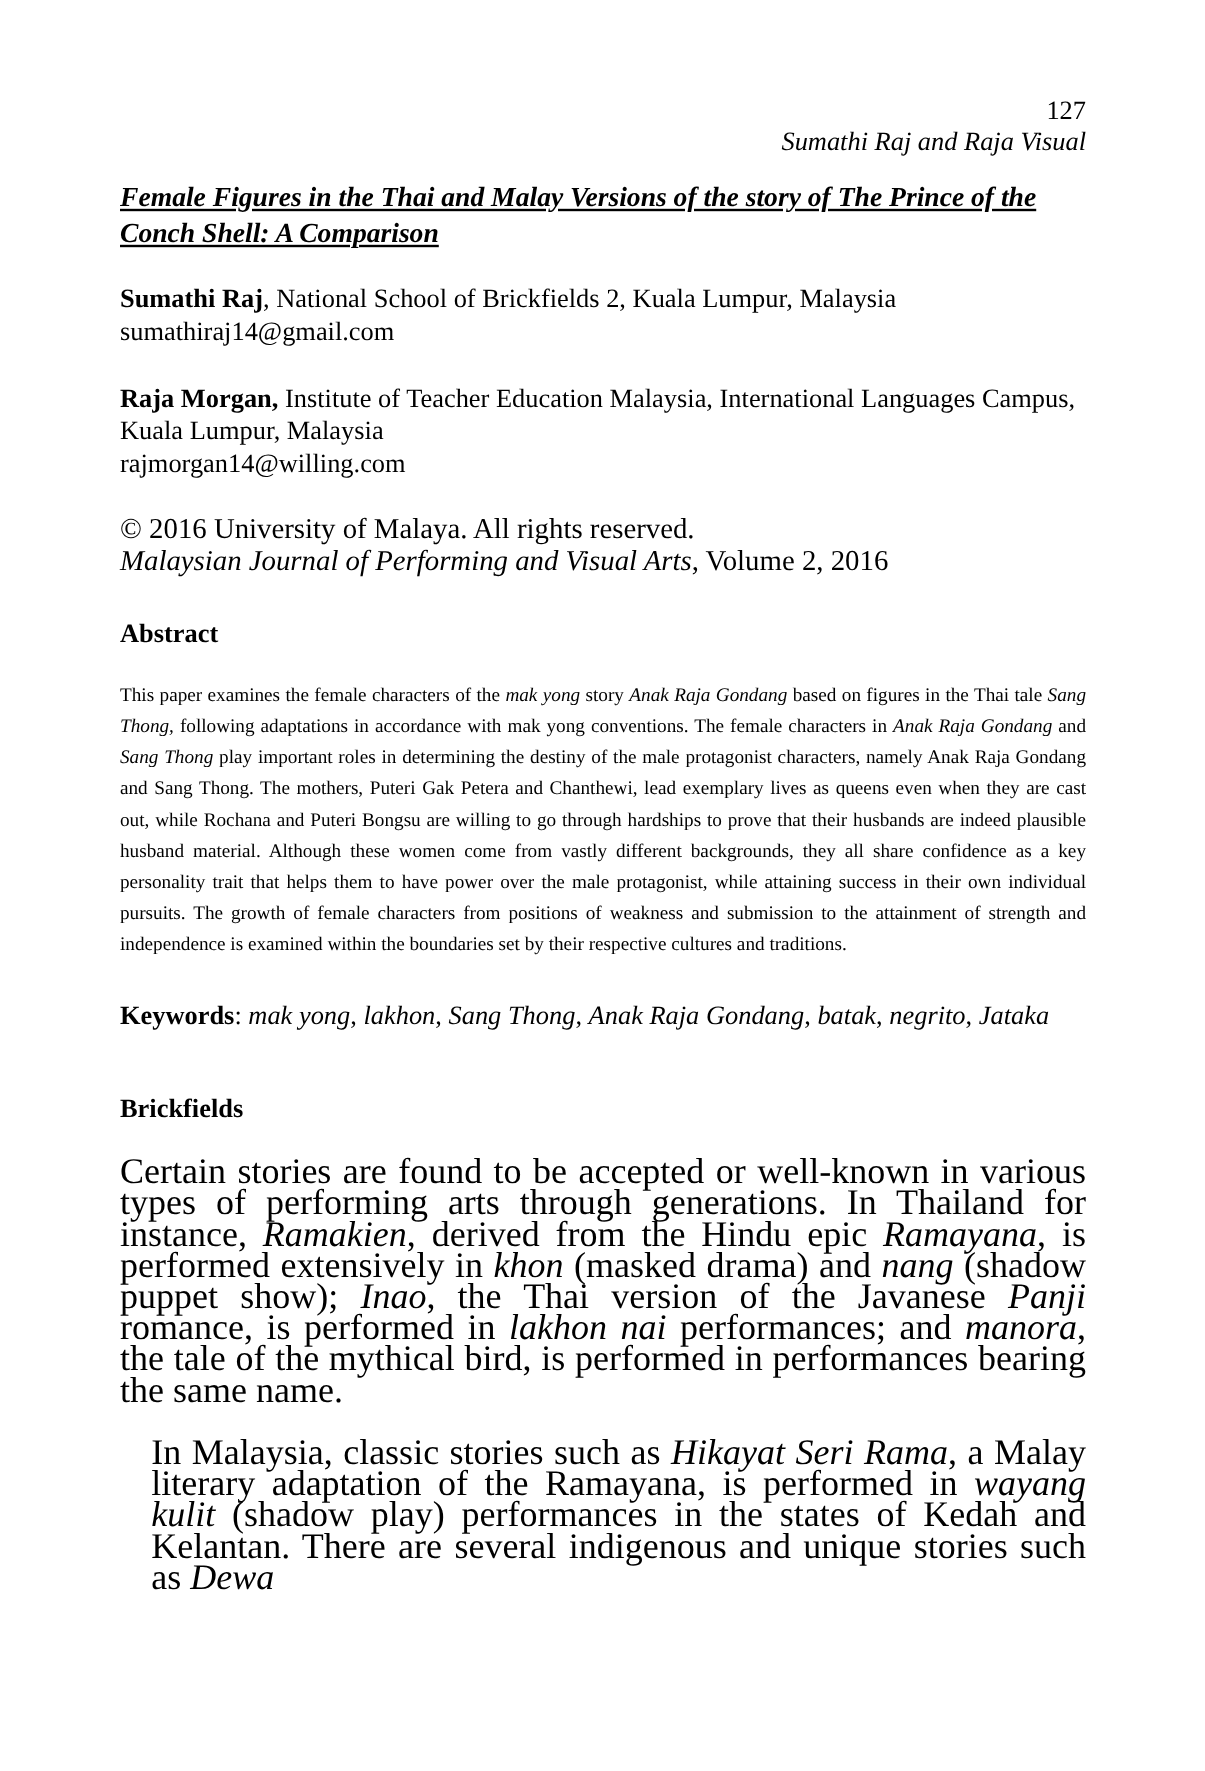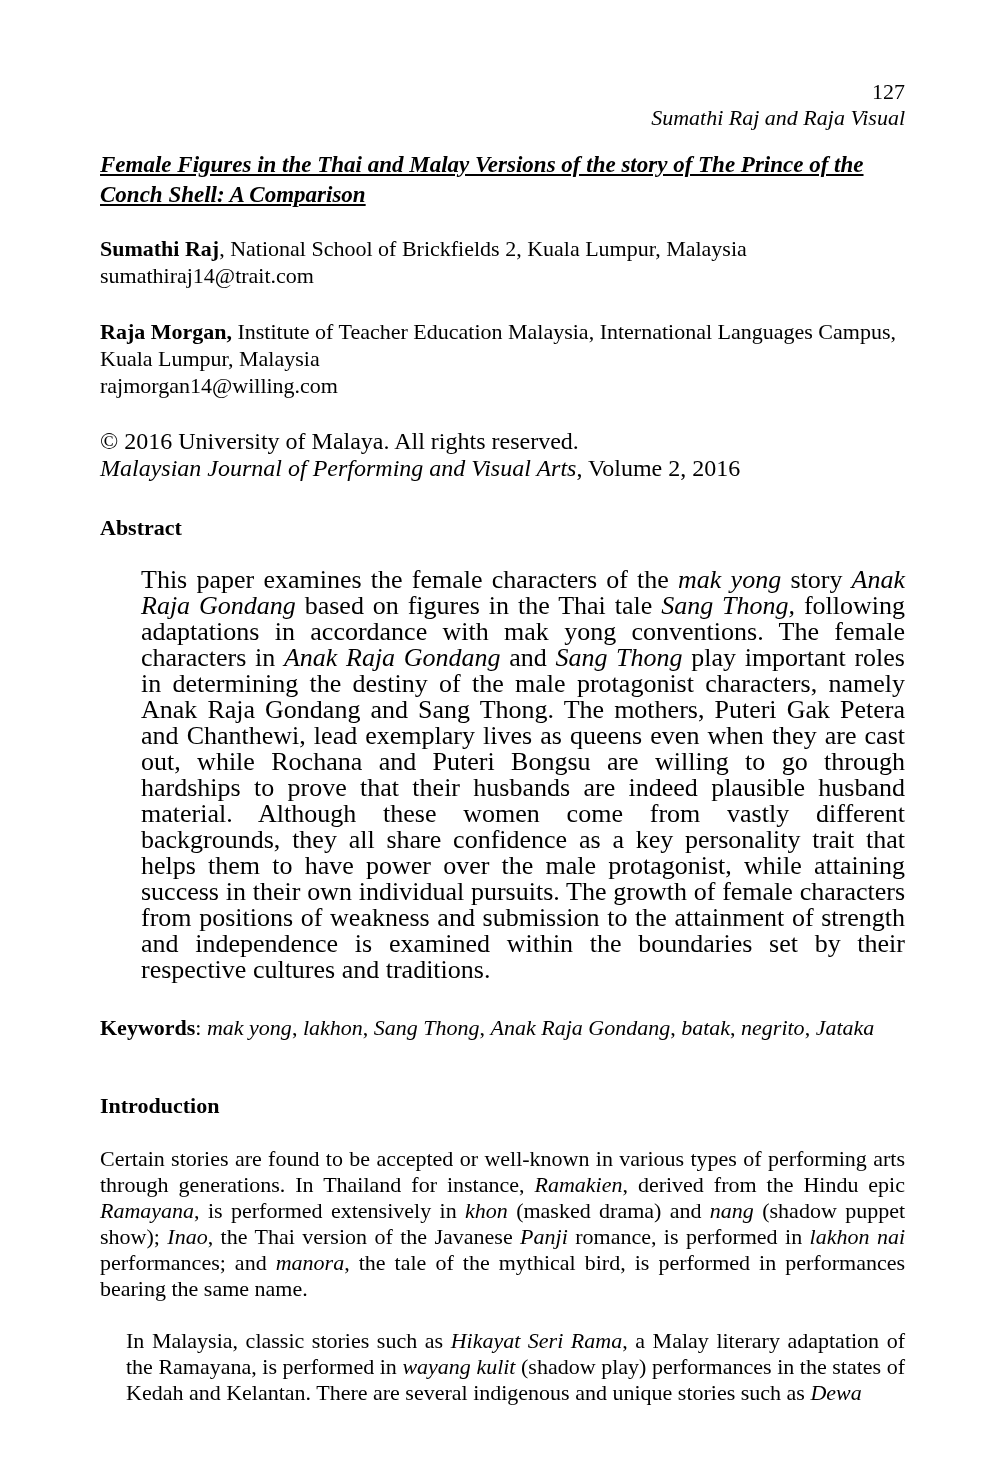--- a/index.html
+++ b/index.html
@@ -39,71 +39,70 @@
   }
   .copyright-block { margin-top: 29px; font-size: 24px; line-height: 27px; }
   .section-heading {
     font-size: 22px;
     line-height: 26px;
     font-weight: bold;
   }
   .abstract-heading { margin-top: 33px; }
   .abstract-body {
     margin-top: 26px;
-    font-size: 26px;
+    font-size: 16px;
     line-height: 26px;
     text-align: justify;
-    margin-left: 41px;
   }
   .keywords-line {
     margin-top: 31px;
     font-size: 22px;
     line-height: 27px;
   }
   .introduction-heading { margin-top: 52px; }
   .body-paragraph {
     margin-top: 27px;
-    font-size: 22px;
+    font-size: 30px;
     line-height: 26px;
     text-align: justify;
   }
   .body-paragraph-2 { margin-top: 26px; margin-left: 26px; }
 </style>
 </head>
 <body>
 
 <div class="page">
 
   <header class="page-header">
     <div class="page-number">127</div>
     <div class="running-head">Sumathi Raj and Raja Visual</div>
   </header>
 
   <h1 class="article-title">Female Figures in the Thai and Malay Versions of the story of The Prince of the Conch Shell: A Comparison</h1>
 
   <section class="author-block-1">
     <p class="byline"><span style="font-weight: bold;">Sumathi Raj</span><span>, National School of Brickfields 2, Kuala Lumpur, Malaysia</span></p>
-    <p class="email-line">sumathiraj14@trait.com</p>
+    <p class="email-line">sumathiraj14@gmail.com</p>
   </section>
 
   <section class="author-block-2">
     <p class="byline"><span style="font-weight: bold;">Raja Morgan,</span><span> Institute of Teacher Education Malaysia, International Languages Campus, Kuala Lumpur, Malaysia</span></p>
     <p class="email-line">rajmorgan14@willing.com</p>
   </section>
 
   <section class="copyright-block">
     <p>© 2016 University of Malaya. All rights reserved.</p>
     <p><span style="font-style: italic;">Malaysian Journal of Performing and Visual Arts</span><span>, Volume 2, 2016</span></p>
   </section>
 
   <h2 class="section-heading abstract-heading">Abstract</h2>
 
   <p class="abstract-body"><span>This paper examines the female characters of the </span><span style="font-style: italic;">mak yong</span><span> story </span><span style="font-style: italic;">Anak Raja Gondang</span><span> based on figures in the Thai tale </span><span style="font-style: italic;">Sang Thong,</span><span> following adaptations in accordance with mak yong conventions. The female characters in </span><span style="font-style: italic;">Anak Raja Gondang</span><span> and </span><span style="font-style: italic;">Sang Thong</span><span> play important roles in determining the destiny of the male protagonist characters, namely Anak Raja Gondang and Sang Thong. The mothers, Puteri Gak Petera and Chanthewi, lead exemplary lives as queens even when they are cast out, while Rochana and Puteri Bongsu are willing to go through hardships to prove that their husbands are indeed plausible husband material. Although these women come from vastly different backgrounds, they all share confidence as a key personality trait that helps them to have power over the male protagonist, while attaining success in their own individual pursuits. The growth of female characters from positions of weakness and submission to the attainment of strength and independence is examined within the boundaries set by their respective cultures and traditions.</span></p>
 
   <p class="keywords-line"><span style="font-weight: bold;">Keywords</span><span>: </span><span style="font-style: italic;">mak yong</span><span>, </span><span style="font-style: italic;">lakhon</span><span>, </span><span style="font-style: italic;">Sang Thong</span><span>, </span><span style="font-style: italic;">Anak Raja Gondang</span><span>, </span><span style="font-style: italic;">batak</span><span>, </span><span style="font-style: italic;">negrito</span><span>, </span><span style="font-style: italic;">Jataka</span></p>
 
-  <h2 class="section-heading introduction-heading">Introduction</h2>
+  <h2 class="section-heading introduction-heading">Brickfields</h2>
 
   <p class="body-paragraph"><span>Certain stories are found to be accepted or well-known in various types of performing arts through generations. In Thailand for instance, </span><span style="font-style: italic;">Ramakien</span><span>, derived from the Hindu epic </span><span style="font-style: italic;">Ramayana</span><span>, is performed extensively in </span><span style="font-style: italic;">khon</span><span> (masked drama) and </span><span style="font-style: italic;">nang</span><span> (shadow puppet show); </span><span style="font-style: italic;">Inao</span><span>, the Thai version of the Javanese </span><span style="font-style: italic;">Panji</span><span> romance, is performed in </span><span style="font-style: italic;">lakhon nai</span><span> performances; and </span><span style="font-style: italic;">manora</span><span>, the tale of the mythical bird, is performed in performances bearing the same name.</span></p>
 
   <p class="body-paragraph body-paragraph-2"><span>In Malaysia, classic stories such as </span><span style="font-style: italic;">Hikayat Seri Rama</span><span>, a Malay literary adaptation of the Ramayana, is performed in </span><span style="font-style: italic;">wayang kulit</span><span> (shadow play) performances in the states of Kedah and Kelantan. There are several indigenous and unique stories such as </span><span style="font-style: italic;">Dewa</span></p>
 
 </div>
 
 </body></html>

